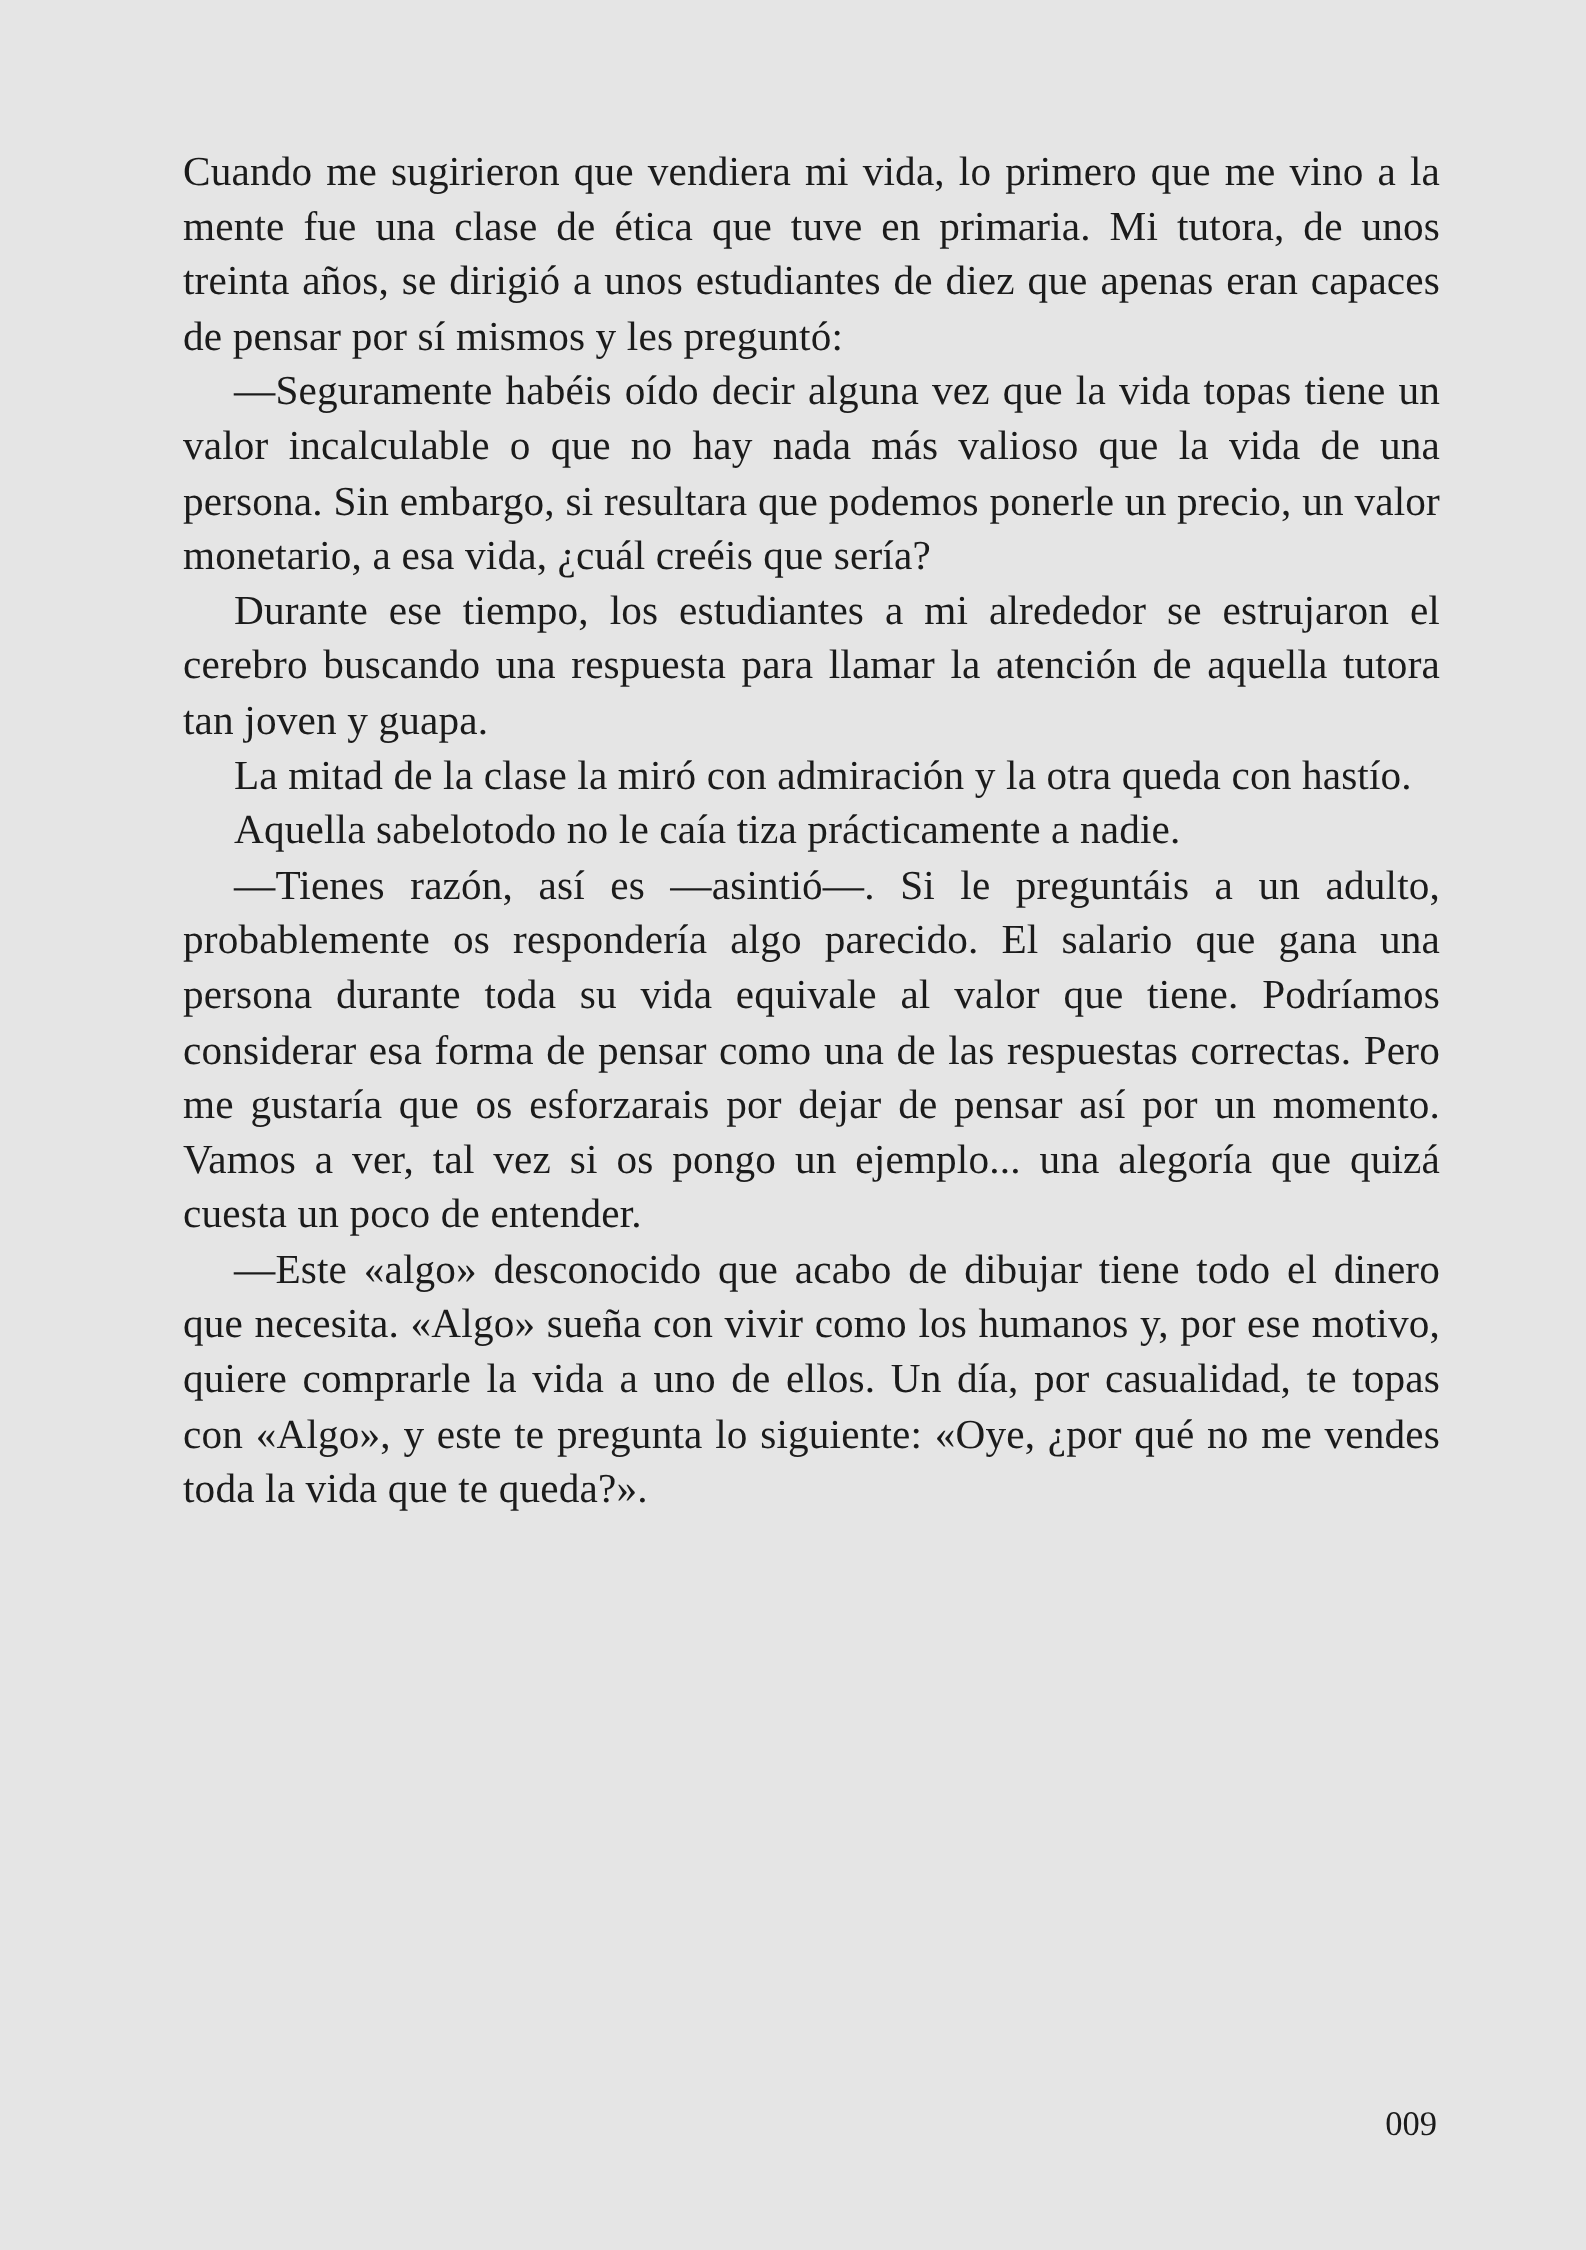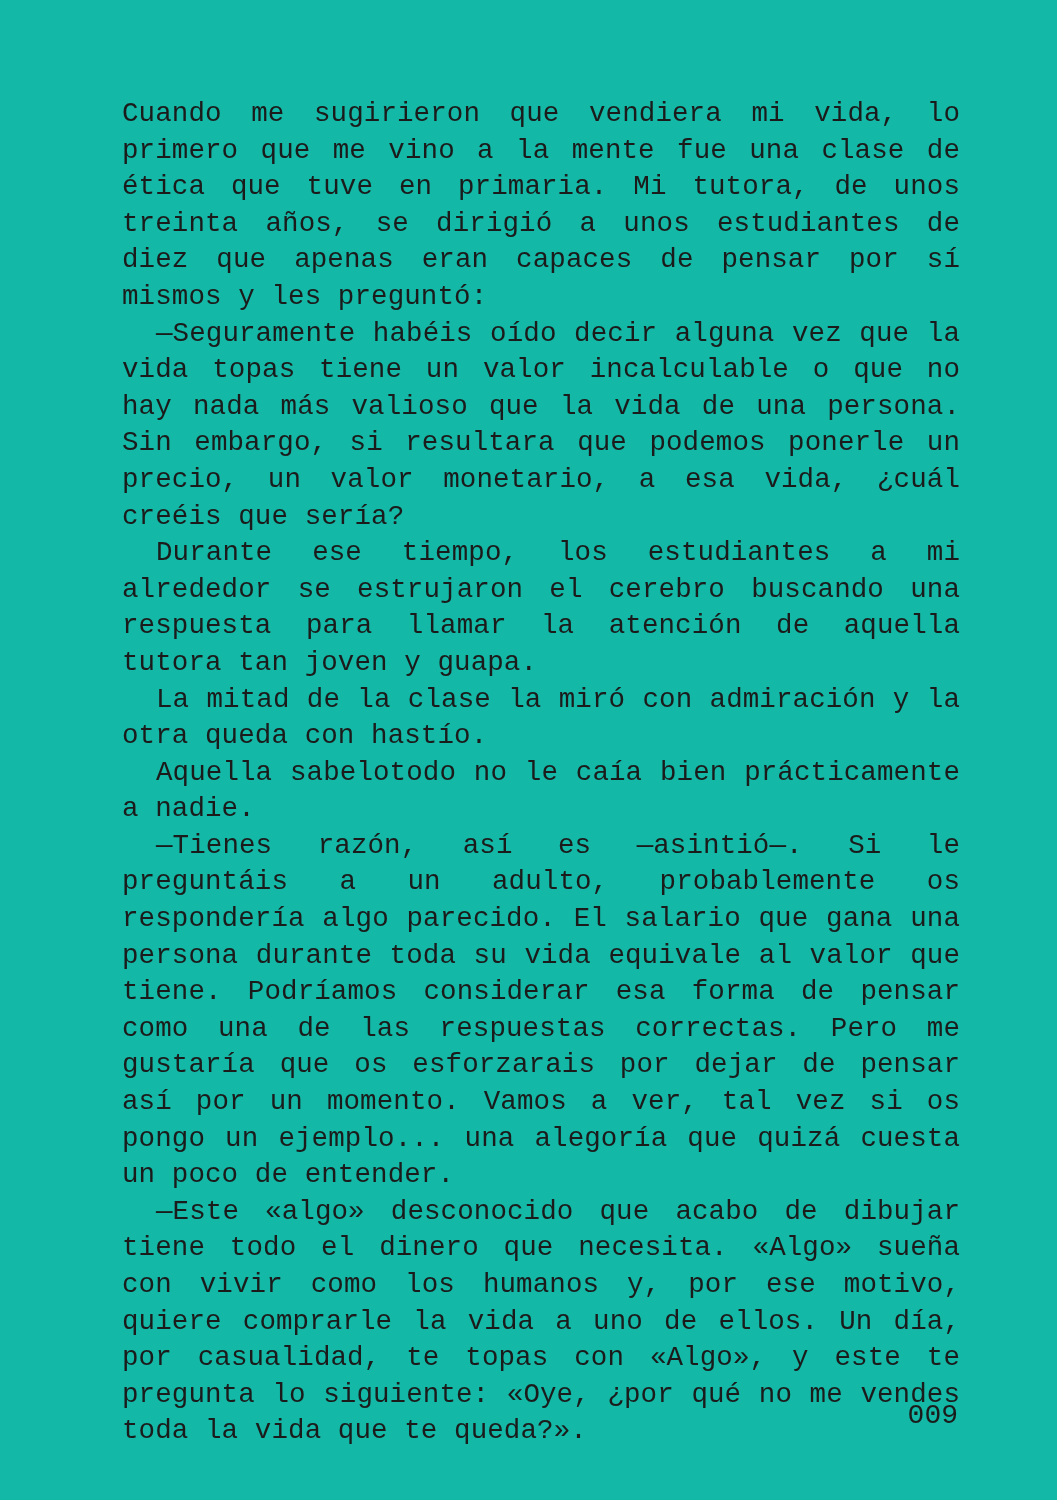--- a/index.html
+++ b/index.html
@@ -4,23 +4,23 @@
 <style>
   html, body {
     margin: 0;
     padding: 0;
     background: #ffffff;
   }
   .page {
     position: relative;
     width: 1057px;
     height: 1500px;
-    background: #14b8a6;
+    background: #e5e5e5;
     overflow: hidden;
-    font-family: Liberation Mono, monospace;
+    font-family: Liberation Serif, serif;
     color: #1b1b1b;
   }
   .text-block {
     position: absolute;
     left: 122px;
     top: 96px;
     width: 838px;
     font-size: 27.5px;
     line-height: 36.6px;
     text-align: justify;
@@ -31,32 +31,32 @@
     margin: 0;
     padding: 0;
   }
   .text-block p.indent {
     text-indent: 34px;
   }
   .folio {
     position: absolute;
     top: 1402px;
     right: 99px;
-    font-size: 28px;
+    font-size: 23px;
     line-height: 28px;
     color: #1b1b1b;
   }
 </style>
 </head>
 <body>
 
 <div class="page">
   <div class="text-block">
     <p>Cuando me sugirieron que vendiera mi vida, lo primero que me vino a la mente fue una clase de ética que tuve en primaria. Mi tutora, de unos treinta años, se dirigió a unos estudiantes de diez que apenas eran capaces de pensar por sí mismos y les preguntó:</p>
     <p class="indent">—Seguramente habéis oído decir alguna vez que la vida topas tiene un valor incalculable o que no hay nada más valioso que la vida de una persona. Sin embargo, si resultara que podemos ponerle un precio, un valor monetario, a esa vida, ¿cuál creéis que sería?</p>
     <p class="indent">Durante ese tiempo, los estudiantes a mi alrededor se estrujaron el cerebro buscando una respuesta para llamar la atención de aquella tutora tan joven y guapa.</p>
     <p class="indent">La mitad de la clase la miró con admiración y la otra queda con hastío.</p>
-    <p class="indent">Aquella sabelotodo no le caía bien prácticamente a nadie.</p>
+    <p class="indent">Aquella sabelotodo no le caía tiza prácticamente a nadie.</p>
     <p class="indent">—Tienes razón, así es —asintió—. Si le preguntáis a un adulto, probablemente os respondería algo parecido. El salario que gana una persona durante toda su vida equivale al valor que tiene. Podríamos considerar esa forma de pensar como una de las respuestas correctas. Pero me gustaría que os esforzarais por dejar de pensar así por un momento. Vamos a ver, tal vez si os pongo un ejemplo... una alegoría que quizá cuesta un poco de entender.</p>
     <p class="indent">—Este «algo» desconocido que acabo de dibujar tiene todo el dinero que necesita. «Algo» sueña con vivir como los humanos y, por ese motivo, quiere comprarle la vida a uno de ellos. Un día, por casualidad, te topas con «Algo», y este te pregunta lo siguiente: «Oye, ¿por qué no me vendes toda la vida que te queda?».</p>
   </div>
   <div class="folio">009</div>
 </div>
 
 </body></html>

